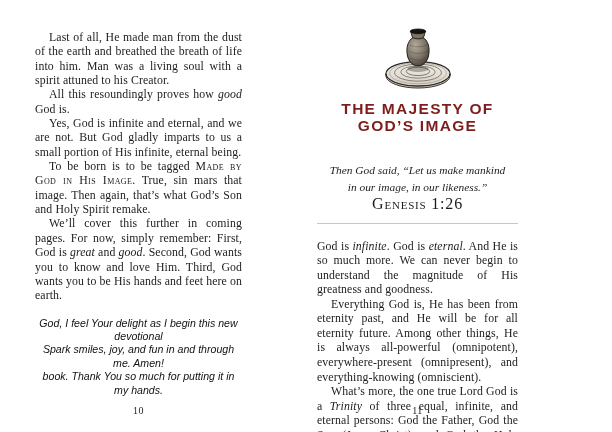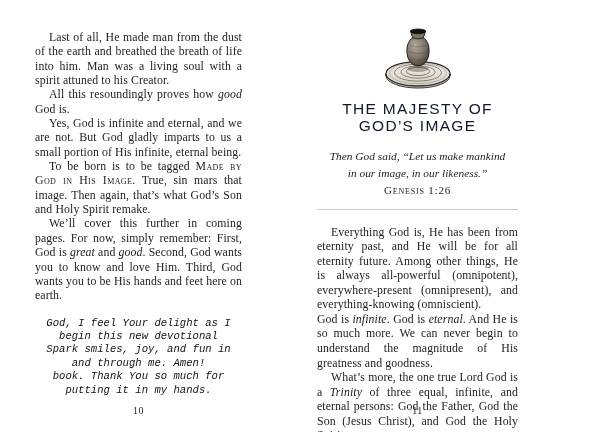--- a/index.html
+++ b/index.html
@@ -20,21 +20,21 @@
     font-size:11.8px; line-height:14.35px;
     text-align:justify;
     letter-spacing:0.1px;
   }
   .bp.ind { text-indent:14px; }
   .italic { font-style:italic;margin-top:44px; }
   .smallcaps { font-variant:small-caps; letter-spacing:0.4px; }
 
   .prayer {
     margin-top:14px;
-    font-family:Liberation Mono, monospace;
+    font-family:Liberation Sans, sans-serif;
     font-style:italic;
     font-size:10.6px; line-height:13.4px;
     text-align:center;
     color:#111111;
   }
 
   .page-number {
     position:absolute; bottom:16px; left:0; right:0;
     text-align:center;
     font-size:10px; letter-spacing:0.5px;
@@ -45,38 +45,38 @@
 
   
   .page-right .text-block { position:absolute; left:41px; right:34px; top:0; }
 
   .chapter-head { text-align:center; }
   .pot-illustration { margin-top:27px; width:74px; height:auto; display:inline-block; }
 
   .chapter-title {
     margin:5px 0 0 0;
     font-family:"Liberation Sans", sans-serif;
-    font-weight:400;
+    font-weight:700;
     font-size:15.5px; line-height:17px;
     letter-spacing:1.3px;
-    color:#0f172a;
+    color:#7f1d1d;
     text-transform:uppercase;
   }
 
   .epigraph {
-    margin-top:14px;
+    margin-top:28px;
     font-style:italic;
     font-size:11.4px; line-height:16.5px;
     color:#1d1c1a;
   }
   .epigraph-cite {
     margin-top:1px;
     font-style:normal;
     font-variant:small-caps;
-    font-size:11px; letter-spacing:0.8px;
+    font-size:16px; letter-spacing:0.8px;
   }
 
   .divider {
     border:none; border-top:1px solid #c9c7c4;
     margin:10px 0 0 0; height:0;
   }
 
   .right-body { margin-top:15px; }
   .right-body .bp { line-height:14.55px; }
 </style>
@@ -149,22 +149,22 @@
         <div class="epigraph">
             <div>Then God said, “Let us make mankind</div>
             <div>in our image, in our likeness.”</div>
           </div>
         <div class="epigraph epigraph-cite">Genesis 1:26</div>
 
         <hr class="divider">
       </div>
 
       <div class="right-body">
+          <p class="bp"><span>God is </span><span class="italic">infinite</span><span>. God is </span><span class="italic">eternal</span><span>. And He is so much more. We can never begin to understand the magnitude of His greatness and goodness.</span></p>
           <p class="bp ind"><span>Everything God is, He has been from eternity past, and He will be for all eternity future. Among other things, He is always all-powerful (omnipotent), everywhere-present (omnipresent), and everything-knowing (omniscient).</span></p>
-          <p class="bp"><span>God is </span><span class="italic">infinite</span><span>. God is </span><span class="italic">eternal</span><span>. And He is so much more. We can never begin to understand the magnitude of His greatness and goodness.</span></p>
           <p class="bp ind"><span>What’s more, the one true Lord God is a </span><span class="italic">Trinity</span><span> of three equal, infinite, and eternal persons: God the Father, God the Son (Jesus Christ), and God the Holy Spirit.</span></p>
           <p class="bp ind"><span>All the fullness of God’s greatness and goodness</span></p>
         </div>
     </div>
     <div class="page-number">11</div>
   </div>
 
 </div>
 
 </body></html>

